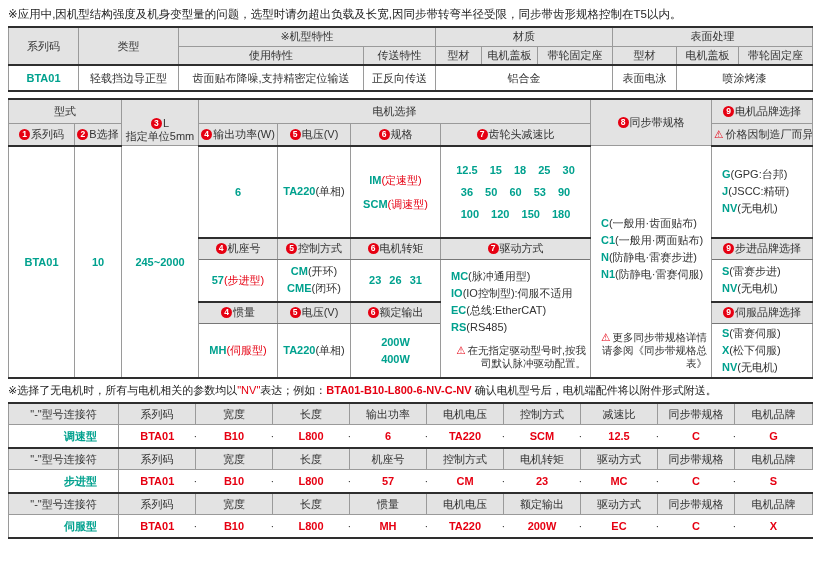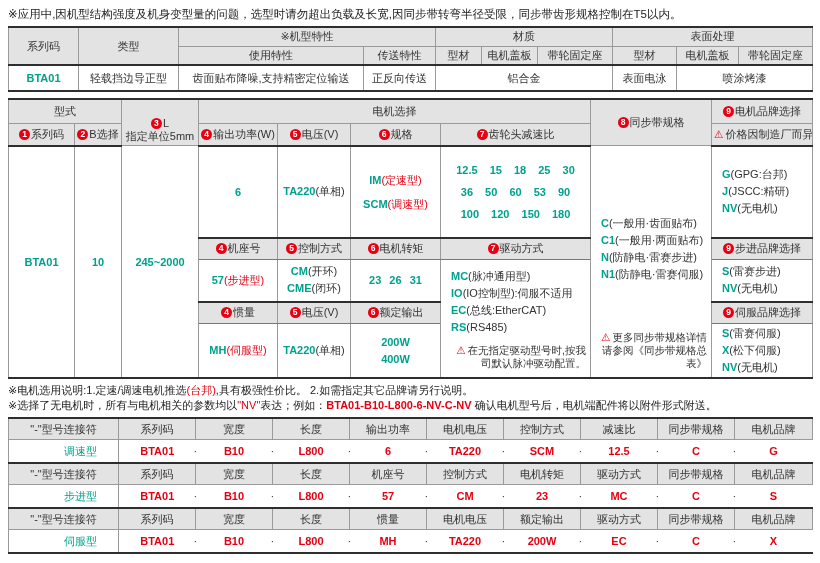--- a/index.html
+++ b/index.html
@@ -28,21 +28,21 @@
   .ratio-line{line-height:22px;word-spacing:9px;white-space:nowrap;}
   .two-line{line-height:24px;text-align:center;}
   .notes{margin-top:4px;font-size:11px;line-height:15px;color:#222;}
   .example-table{margin-top:4px;}
   .ex-title td{background:#efefef;font-weight:bold;letter-spacing:2px;height:20px;font-size:12px;}
   .ex-head td{background:#e3e3e3;height:18px;border-top:2px solid #2e2e2e;}
   .ex-data td{height:20px;border-left:0;border-right:0;}
   .ex-data td.extype{border-right:1px solid #9a9a9a;border-left:1px solid #9a9a9a;}
   .exval{position:relative;font-weight:bold;color:#E60012;}
   .dash{position:absolute;right:-5px;top:50%;transform:translateY(-50%);color:#444;font-weight:bold;}
-  .extype{color:#00A18E;font-weight:normal;padding-left:36px;}
+  .extype{color:#00A18E;font-weight:bold;padding-left:36px;}
   .nowrap{white-space:nowrap;margin-top:16px;}
 </style>
 </head>
 <body>
 
 <div class="page">
 
   <div class="top-note">※应用中,因机型结构强度及机身变型量的问题，选型时请勿超出负载及长宽,因同步带转弯半径受限，同步带齿形规格控制在T5以内。</div>
 
   <table class="spec-table">
@@ -203,21 +203,20 @@
       <td class="lcell">
         <div class="opt"><span class="teal">S</span><span class="blk">(雷赛伺服)</span></div>
         <div class="opt"><span class="teal">X</span><span class="blk">(松下伺服)</span></div>
         <div class="opt"><span class="teal">NV</span><span class="blk">(无电机)</span></div>
       </td>
     </tr>
   </tbody>
     </table>
 
   <div class="notes">
-    <div><span>※电机选用说明:1.定速/调速电机推选</span><span class="red">(台邦)</span><span>,具有极强性价比。 2.如需指定其它品牌请另行说明。</span></div>
     <div><span>※选择了无电机时，所有与电机相关的参数均以</span><span class="red">"NV"</span><span>表达；例如：</span><span class="red" style="font-weight:bold">BTA01-B10-L800-6-NV-C-NV</span><span>  确认电机型号后，电机端配件将以附件形式附送。</span></div>
   </div>
 
   <table class="example-table">
     <colgroup>
         <col style="width:110px">
         <col style="width:77px">
         <col style="width:77px">
         <col style="width:77px">
         <col style="width:77px">

